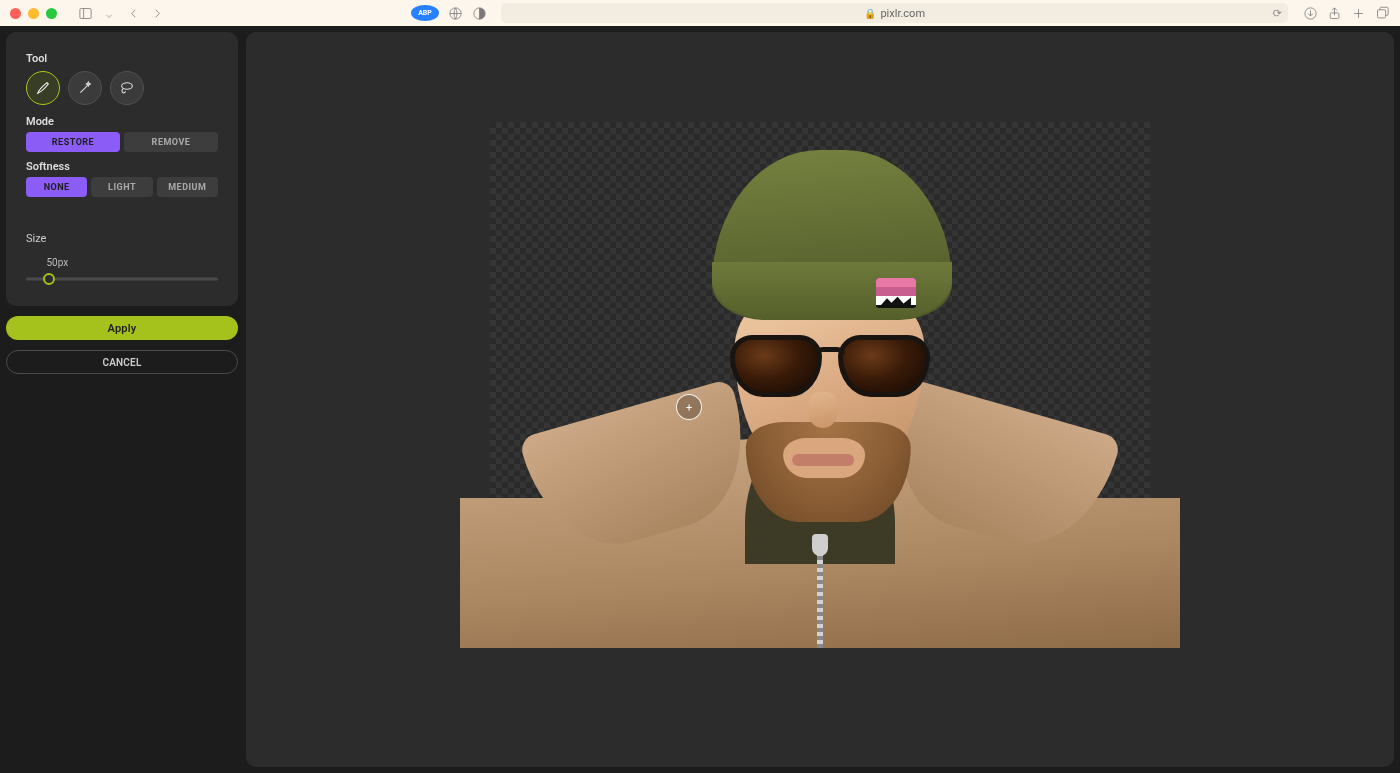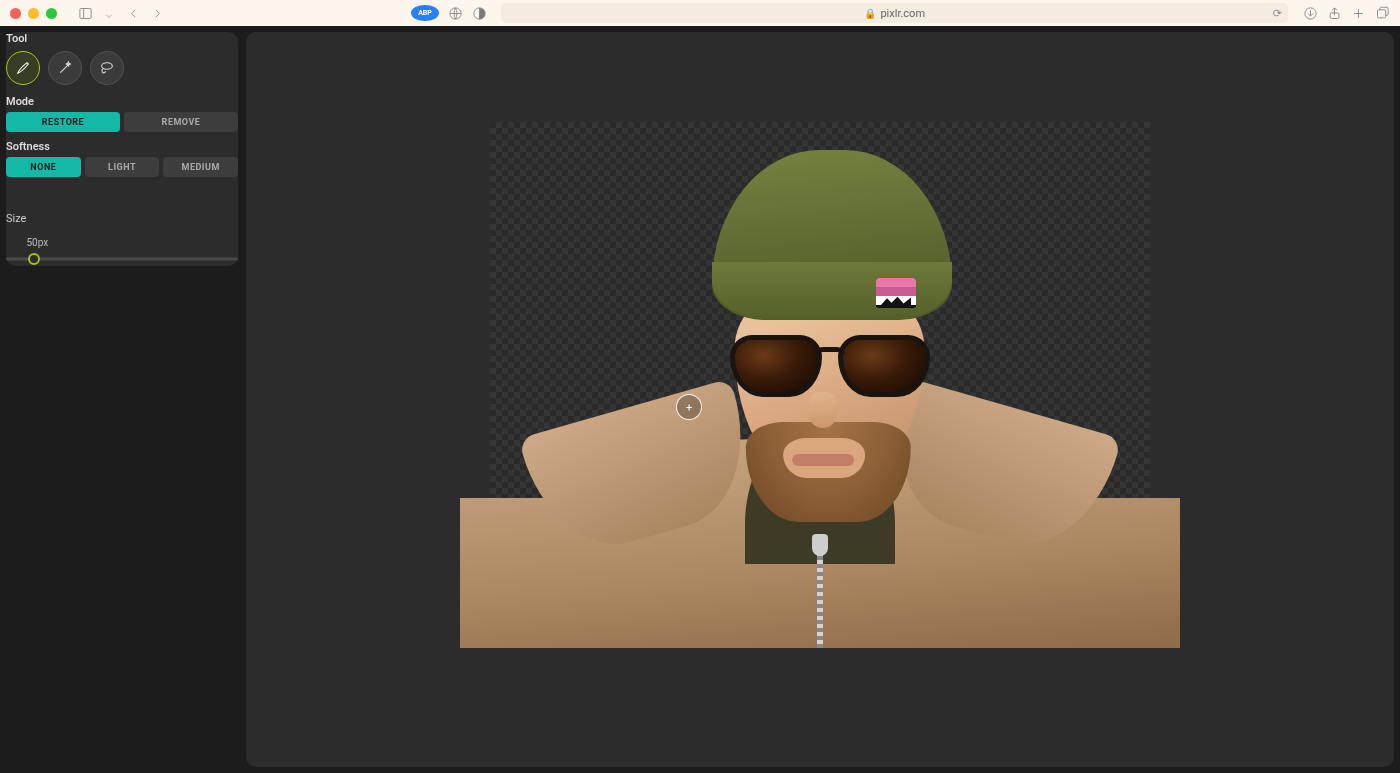--- a/index.html
+++ b/index.html
@@ -52,21 +52,21 @@
 
   .sidebar {
     width: 232px;
     display: flex;
     flex-direction: column;
     gap: 10px;
   }
   .panel {
     background: #2c2c2c;
     border-radius: 10px;
-    padding: 0;
+    padding: 20px;
     color: #ccc;
     font-size: 11px;
   }
   .panel-label { font-weight: 600; color: #ddd; margin-bottom: 6px; }
 
   .tool-row { display:flex; gap:8px; margin-bottom: 10px; }
   .tool-btn {
     width: 34px; height: 34px; border-radius:50%;
     background: #3b3b3b; border:1px solid #505050;
     display:flex; align-items:center; justify-content:center;
@@ -77,21 +77,21 @@
   .tool-btn.active svg { stroke:#fff; }
 
   .seg { display:flex; gap:4px; }
   .seg-btn {
     flex:1; height:20px; border-radius:4px;
     background:#3d3d3d; color:#aaa;
     font-size:9px; letter-spacing:0.5px; font-weight:700;
     display:flex; align-items:center; justify-content:center;
     cursor:pointer; text-transform:uppercase;
   }
-  .seg-btn.active { background:#14b8a6; color:#1e1e1e; }
+  .seg-btn.active { background:#8b5cf6; color:#1e1e1e; }
   .seg3 .seg-btn { font-size:9px; }
 
   .size-row { display:flex; align-items:center; }
   .size-val { font-size:10px; color:#bbb;margin-top:48px; }
   .slider {
     position:relative; height:14px; margin-top:4px;
   }
   .slider-track {
     position:absolute; left:0; right:0; top:50%; transform:translateY(-50%);
     height:3px; background:#4a4a4a; border-radius:2px;
@@ -380,20 +380,22 @@
       <div class="size-row" style="margin-top:12px;">
         <span>Size</span>
         <span class="size-val">50px</span>
       </div>
       <div class="slider">
         <div class="slider-track"></div>
         <div class="slider-thumb"></div>
       </div>
     </div>
 
+    <div class="action-btn apply-btn">Apply</div>
+    <div class="action-btn cancel-btn">Cancel</div>
   </div>
 
   <div class="canvas-wrap">
     <div class="canvas">
       <div class="subject">
         <div class="jacket">
           <div class="undershirt"></div>
           <div class="collar-left"></div>
           <div class="collar-right"></div>
           <div class="zipper"></div>

